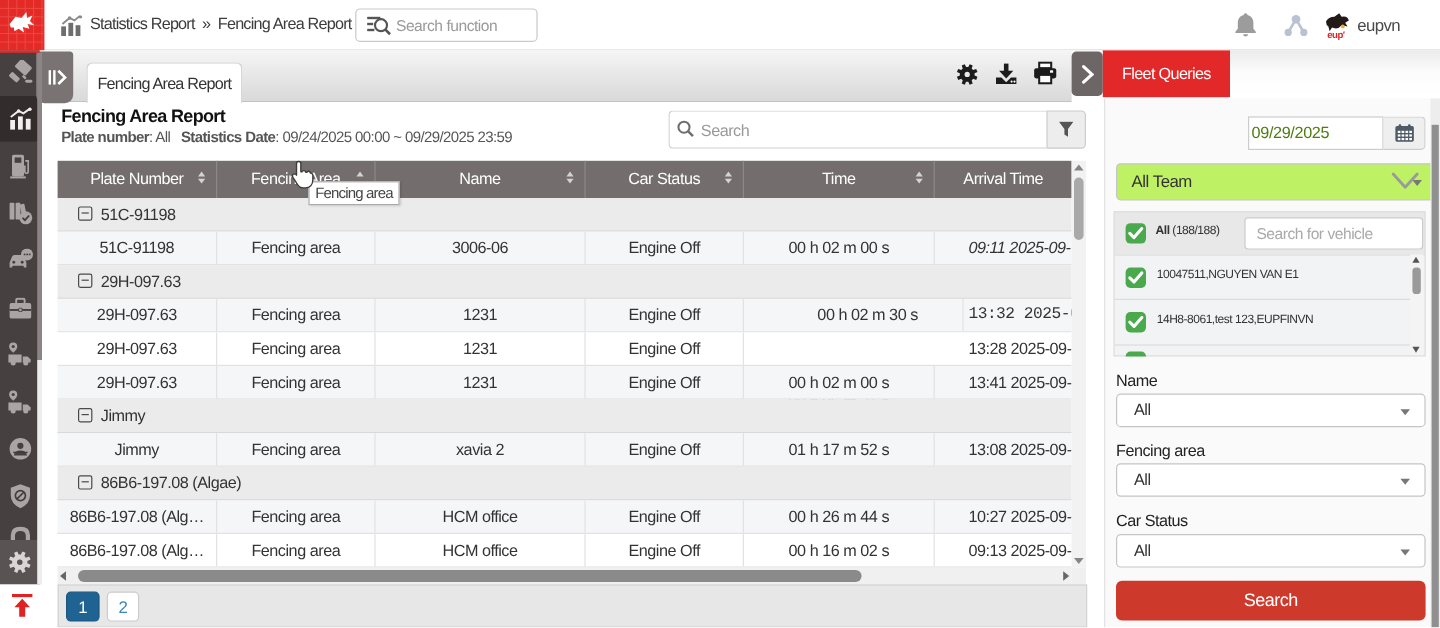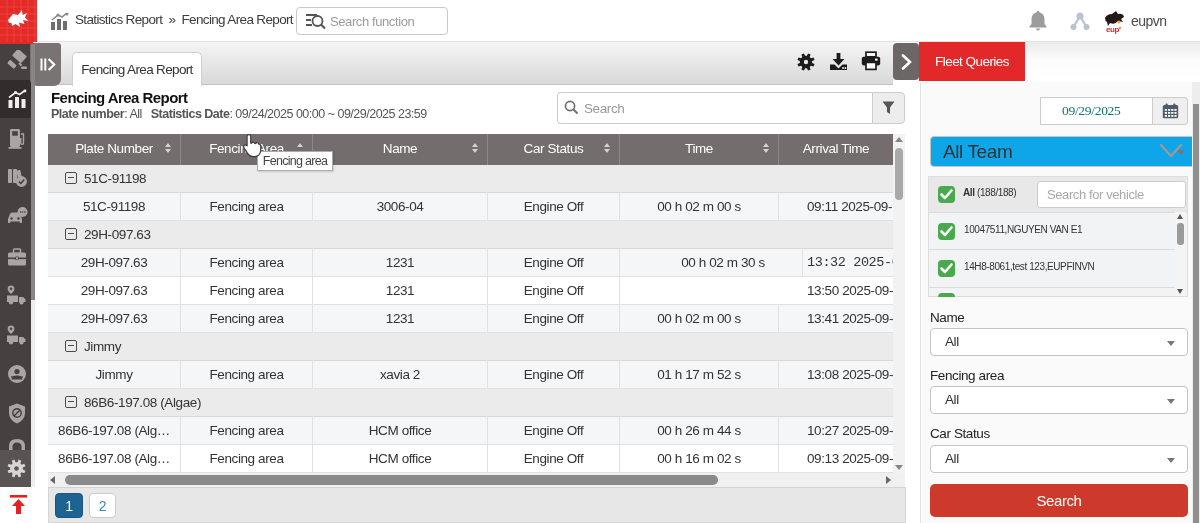--- a/index.html
+++ b/index.html
@@ -64,23 +64,23 @@
 .corner { left:893px; top:473px; width:12px; height:14px; background:#f0f0f0; }
 
 
 .pagebar { left:48px; top:487px; width:858px; height:36px; background:#e7e7e7; border:1px solid #d4d4d4; }
 .pg1 { left:55px; top:493px; width:28px; height:25px; background:#1f6392; border:1px solid #1a567f; border-radius:4px; color:#fff; font-size:14px; text-align:center; line-height:24px; }
 .pg2 { left:89px; top:493px; width:27px; height:25px; background:#fff; border:1px solid #ccc; border-radius:4px; color:#3d85b8; font-size:14px; text-align:center; line-height:24px; }
 
 
 .panel { left:920px; top:82px; width:272px; height:441px; background:#fafafa; border-left:1px solid #e2e2e2; }
 .dinput1 { left:930px; top:97px; width:110px; height:28px; background:#fff; border:1px solid #ccc; border-right:none; border-radius:4px 0 0 4px; border-bottom:2px solid #2196f3; font-size:13.5px; letter-spacing:-0.3px; color:#333; line-height:25px; padding-left:10px; }
-.dinput2 { left:1040px; top:97px; width:113px; height:28px; background:#fff; border:1px solid #ccc; font-size:13.5px; letter-spacing:-0.3px; color:#0f766e; line-height:26px; padding-left:21px;font-family:Liberation Serif, serif; }
+.dinput2 { left:1040px; top:97px; width:113px; height:28px; background:#fff; border:1px solid #ccc; font-size:13.5px; letter-spacing:-0.3px; color:#4d7c0f; line-height:26px; padding-left:2px; }
 .calbtn { left:1153px; top:97px; width:35px; height:28px; background:#efefef; border:1px solid #ccc; border-left:none; border-radius:0 4px 4px 0; }
-.teamsel { left:930px; top:136px; width:266px; height:31px; background:#0ea5e9; border:1px solid #c5c5c5; border-radius:4px; font-size:19px; color:#333; line-height:29px; padding-left:12px; }
+.teamsel { left:930px; top:136px; width:266px; height:31px; background:#bef264; border:1px solid #c5c5c5; border-radius:4px; font-size:14px; color:#333; line-height:29px; padding-left:12px; }
 .vehbox { left:928px; top:176px; width:260px; height:121px; background:#e8e8e8; border:1px solid #ddd; }
 .vehlist { left:929px; top:212px; width:258px; height:84px; background:#f2f3f5; }
 .chk { position:absolute; width:17px; height:17px; background:#4aa94d; border-radius:4px; }
 .chk svg { position:absolute; left:1px; top:1px; }
 .vehsearch { left:1037px; top:181px; width:149px; height:27px; background:#fff; border:1px solid #ccc; border-radius:3px; font-size:13px; color:#a9a9a9; line-height:25px; padding-left:9px; }
 .vehlabel { font-size:10px; color:#333; position:absolute; white-space:nowrap; }
 .vlist-scroll { left:1175px; top:212px; width:11px; height:84px; background:#f4f4f4; }
 .vlthumb { position:absolute; left:2px; top:11px; width:7px; height:22px; background:#9a9a9a; border-radius:3px; }
 .plabel { font-size:13.5px; color:#222; position:absolute; }
 .psel { position:absolute; left:930px; width:258px; height:28px; background:#fff; border:1px solid #c5c5c5; border-radius:4px; font-size:13.5px; color:#333; line-height:26px; padding-left:14px; }
@@ -322,41 +322,41 @@
     <div class="th" style="left:572px;width:159px;">Time<span class="sort">
           <div class="tri-u"></div>
           <div class="tri-d"></div>
         </span></div>
   </div>
 
   <div class="grow" style="top:165px;"><span style="margin-left:17px;"><span class="minus"></span>51C-91198</span></div>
   <div class="drow" style="top:193px;background:#f5f6f8;">
     <div class="cell" style="left:0;width:133px;">51C-91198</div>
     <div class="cell" style="left:133px;width:132px;">Fencing area</div>
-    <div class="cell" style="left:265px;width:175px;">3006-04</div>
+    <div class="cell" style="left:265px;width:175px;">3006-06</div>
     <div class="cell" style="left:440px;width:132px;">Engine Off</div>
     <div class="cell" style="left:572px;width:159px;">00 h 02 m 00 s</div>
-    <div class="cell arr" style="left:731px;width:114px;">09:11 2025-09-</div>
+    <div class="cell arr" style="left:731px;width:114px;font-style:italic;">09:11 2025-09-</div>
   </div>
   <div class="grow" style="top:221px;"><span style="margin-left:17px;"><span class="minus"></span>29H-097.63</span></div>
   <div class="drow" style="top:249px;background:#f5f6f8;">
     <div class="cell" style="left:0;width:133px;">29H-097.63</div>
     <div class="cell" style="left:133px;width:132px;">Fencing area</div>
     <div class="cell" style="left:265px;width:175px;">1231</div>
     <div class="cell" style="left:440px;width:132px;">Engine Off</div>
     <div class="cell" style="left:596px;width:159px;">00 h 02 m 30 s</div>
     <div class="cell arr" style="left:731px;width:114px;font-family:Liberation Mono, monospace;">13:32 2025-09-</div>
   </div>
   <div class="drow" style="top:277px;background:#fff;">
     <div class="cell" style="left:0;width:133px;">29H-097.63</div>
     <div class="cell" style="left:133px;width:132px;">Fencing area</div>
     <div class="cell" style="left:265px;width:175px;">1231</div>
     <div class="cell" style="left:440px;width:132px;">Engine Off</div>
     <div class="cell" style="left:572px;width:159px;margin-top:44px;">00 h 06 m 21 s</div>
-    <div class="cell arr" style="left:731px;width:114px;">13:50 2025-09-</div>
+    <div class="cell arr" style="left:731px;width:114px;">13:28 2025-09-</div>
   </div>
   <div class="drow" style="top:305px;background:#f5f6f8;">
     <div class="cell" style="left:0;width:133px;">29H-097.63</div>
     <div class="cell" style="left:133px;width:132px;">Fencing area</div>
     <div class="cell" style="left:265px;width:175px;">1231</div>
     <div class="cell" style="left:440px;width:132px;">Engine Off</div>
     <div class="cell" style="left:572px;width:159px;">00 h 02 m 00 s</div>
     <div class="cell arr" style="left:731px;width:114px;">13:41 2025-09-</div>
   </div>
   <div class="grow" style="top:333px;"><span style="margin-left:17px;"><span class="minus"></span>Jimmy</span></div>

